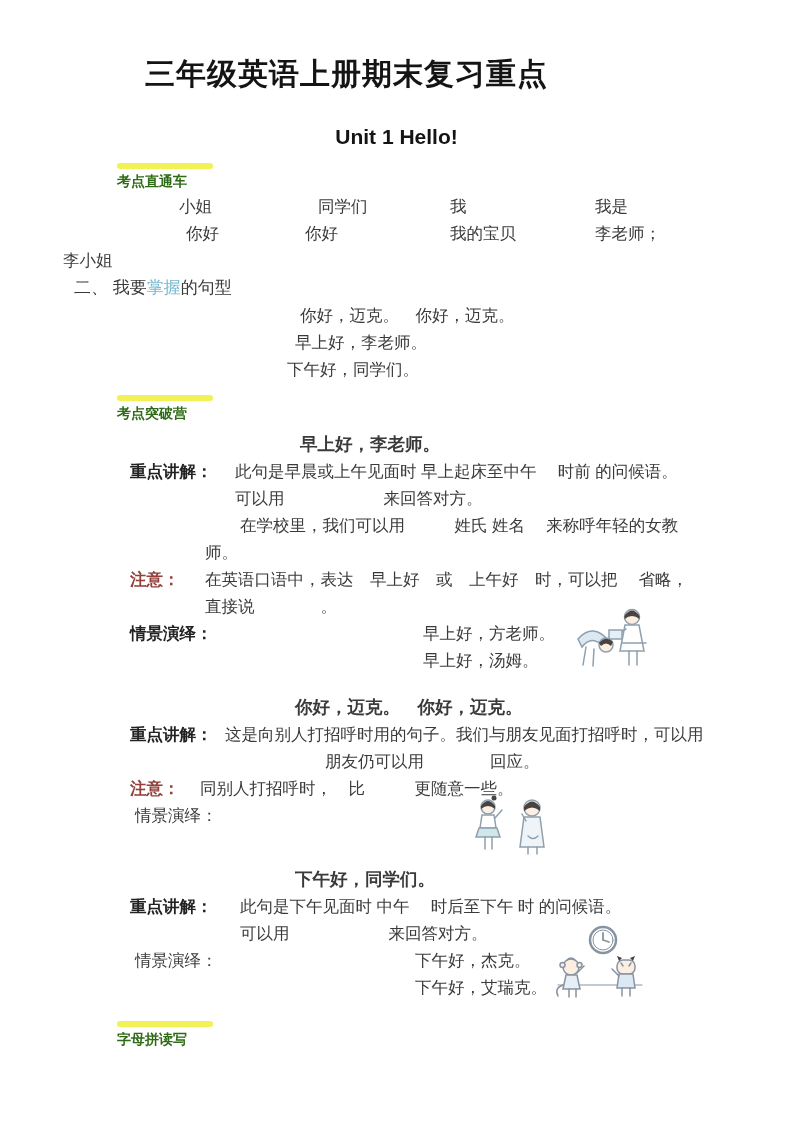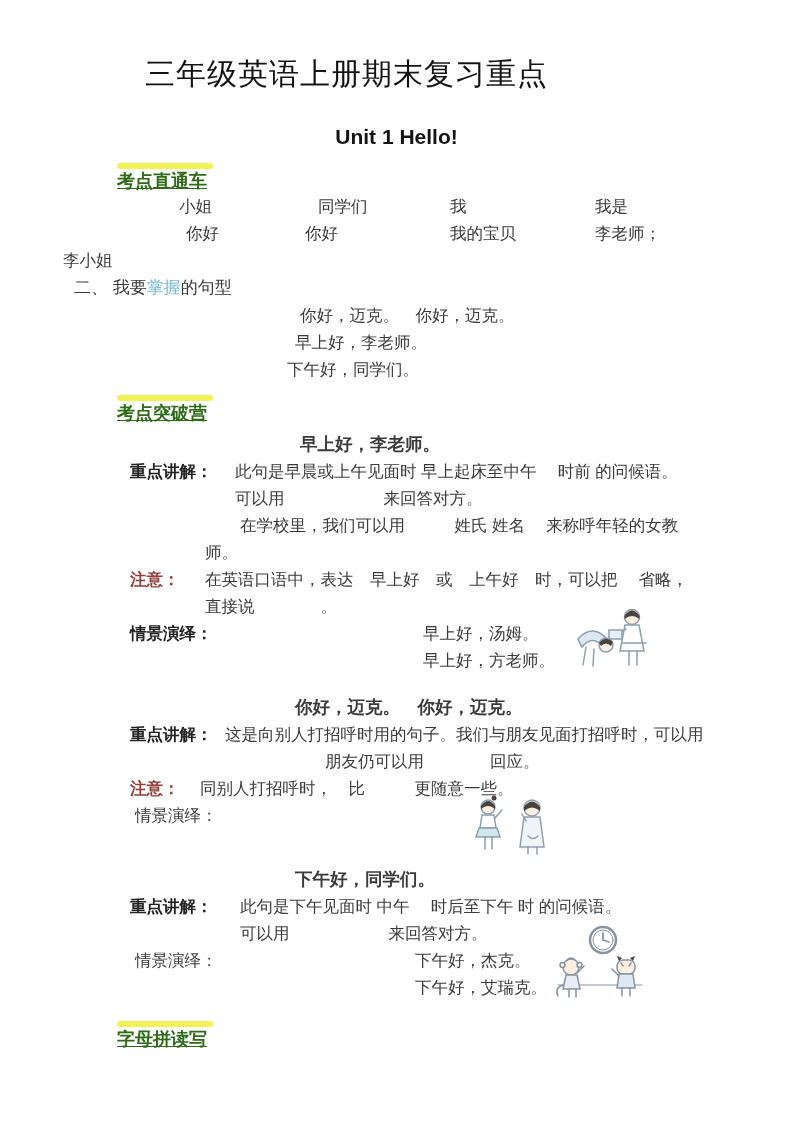--- a/index.html
+++ b/index.html
@@ -2,25 +2,25 @@
 <html><head>
 <meta charset="utf-8">
 <style>
   html,body{margin:0;padding:0;background:#ffffff;}
   .page{
     position:relative;width:793px;height:1122px;overflow:hidden;background:#ffffff;
     color:#3a3a3a;font-family:"Liberation Sans","DejaVu Sans",sans-serif;
     font-size:16.5px;line-height:27px;
   }
   .t{white-space:pre-wrap;}
-  .doc-title{margin:55px 0 3px 145px;font-size:30px;line-height:38px;font-weight:400;color:#141414;letter-spacing:1px;}
+  .doc-title{margin:55px 0 3px 145px;font-size:30px;line-height:38px;font-weight:700;color:#141414;letter-spacing:1px;}
   .unit-title{margin-top:30px;text-align:center;font-size:21px;line-height:28px;font-weight:700;color:#141414;}
   .sec{margin-left:117px;margin-top:12px;}
   .hl-bar{width:96px;height:6px;background:#f2f257;border-radius:3px;margin-bottom:1px;}
-  .sec-title{font-size:18px;line-height:23px;font-weight:700;color:#2e6b16;text-decoration:underline;}
+  .sec-title{font-size:14px;line-height:23px;font-weight:700;color:#2e6b16;}
   .sub{margin-left:117px;margin-top:3px;color:#74b7cf;font-size:17px;line-height:28px;}
   .vrow{display:flex;}
   .vrow.r1{margin-left:179px;}
   .vrow.r2{margin-left:186px;}
   .vc1{width:139px;} .vc2{width:132px;} .vc3{width:145px;}
   .vb1{width:119px;} .vb2{width:145px;} .vb3{width:145px;}
   .vrow3{margin-left:63px;}
   .sub2{margin-left:74px;color:#3a3a3a;font-size:17px;line-height:28px;}
   .blue{color:#74b7cf;}
   .plines{margin-left:287px;}
@@ -93,22 +93,22 @@
   <div class="ml205 t">师。</div>
   <div class="lrow">
     <span class="lbl w75 red t">注意：</span>
     <span class="cnt t">在英语口语中，表达　早上好　或　上午好　时，可以把　 省略，</span>
   </div>
   <div class="ml205 t">直接说　　　　。</div>
 
   <div class="scene" style="min-height:68px">
     <span class="slbl t">情景演绎：</span>
     <div class="dialog" style="left:423px">
+      <div class="t">早上好，方老师。</div>
       <div class="t">早上好，汤姆。</div>
-      <div class="t">早上好，方老师。</div>
     </div>
     <svg class="illus" style="left:560px;top:-18px" width="100" height="80" viewBox="0 0 100 80">
       <g stroke="#8fa0ae" stroke-width="1.5" fill="none" stroke-linecap="round">
 
         <circle cx="72" cy="15" r="7.5" fill="#fdeee2"></circle>
         <path d="M64.5,14 q7.5,-11 15,0 l0,3 q-7.5,-6 -15,0 z" fill="#4a423e" stroke="none"></path>
         <path d="M65,23 h14 l5,26 h-24 z" fill="#ffffff"></path>
         <path d="M62,41 h24"></path>
         <path d="M69,49 v14 M77,49 v14"></path>
         <path d="M66,27 l-9,5"></path>

